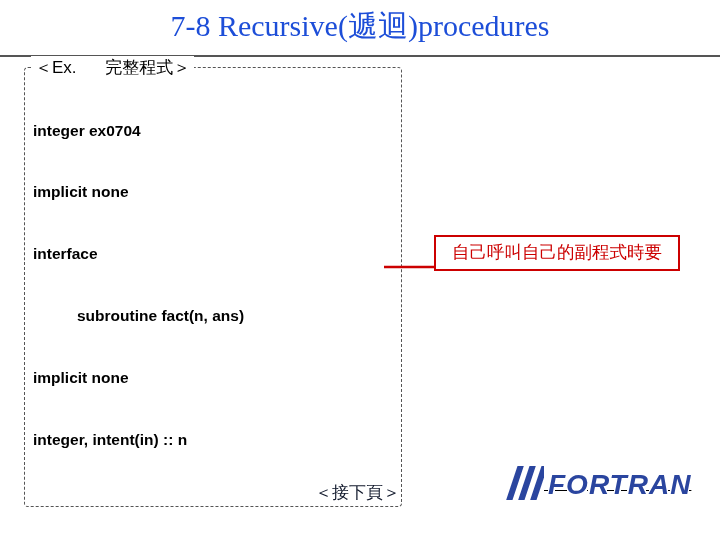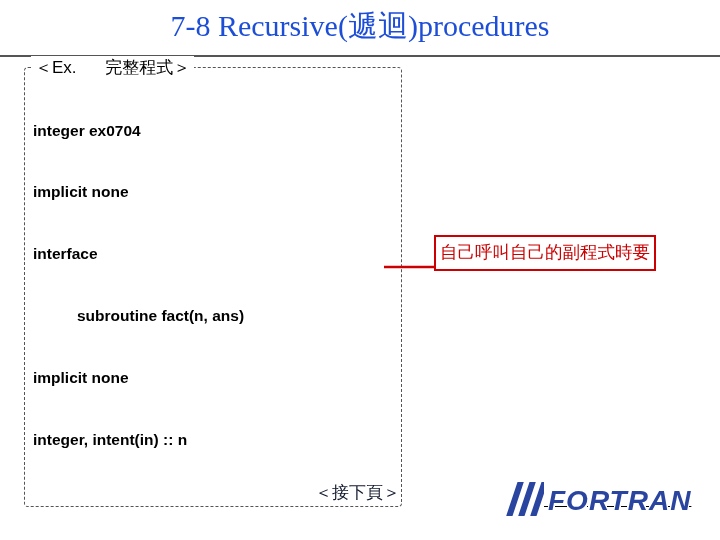--- a/index.html
+++ b/index.html
@@ -65,41 +65,41 @@
     position: absolute;
     left: 384px;
     top: 134px;
     pointer-events: none;
   }
   .callout {
     position: absolute;
     left: 434px;
     top: 168px;
     border: 2.5px solid #cc0000;
-    padding: 4px 4px;
+    padding: 4px 16px;
     font-family: "DFKai-SB","KaiTi","PMingLiU",serif;
     font-size: 17.5px;
     color: #cc0000;
     line-height: 1.35;
     background: #fff;
     white-space: nowrap;
   }
   .callout .iface { font-family: Arial, sans-serif; font-weight: bold; }
   .next-page {
     position: absolute;
     left: 290px;
     bottom: 2px;
     font-family: "DFKai-SB","KaiTi","PMingLiU",serif;
     font-size: 17px;
     color: #0f172a;
   }
   .logo {
     position: absolute;
     right: 16px;
-    bottom: 16px;
+    bottom: 32px;
     width: 200px;
     height: 42px;
     text-decoration: underline;
   }
   .logo-slashes {
     display: inline-block;
     vertical-align: middle;
   }
   .logo-text {
     font-family: Arial, sans-serif;

